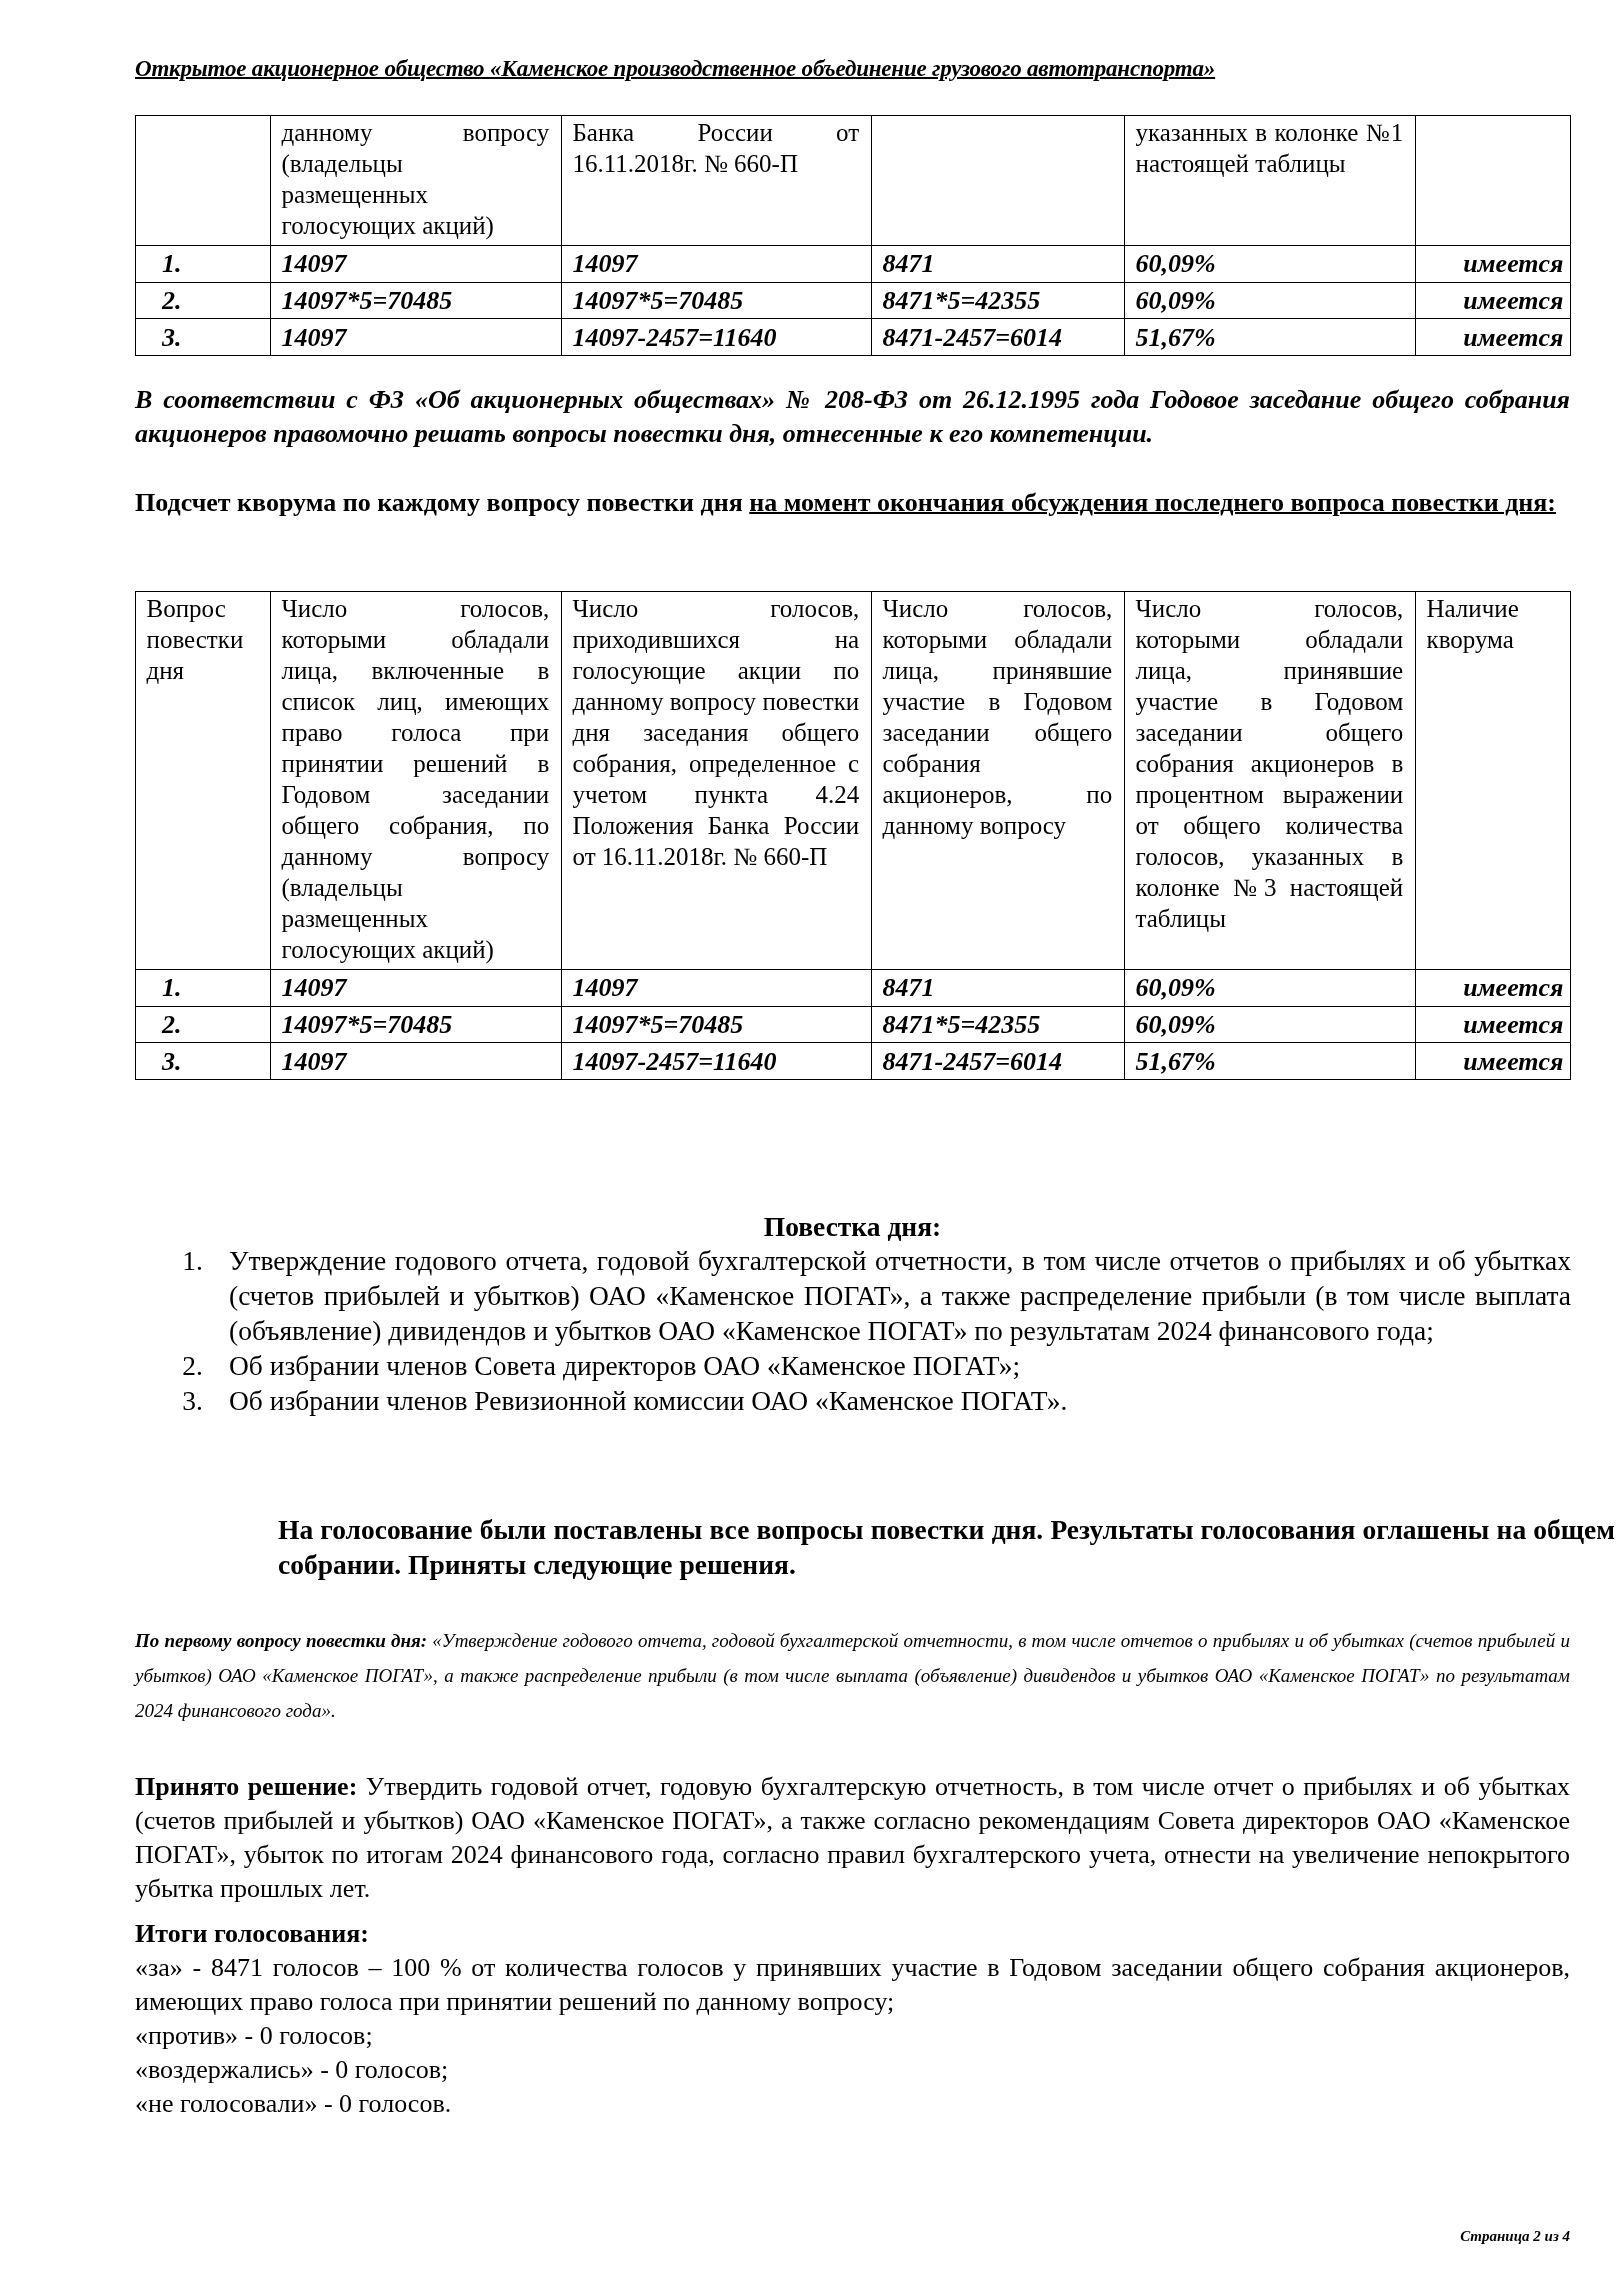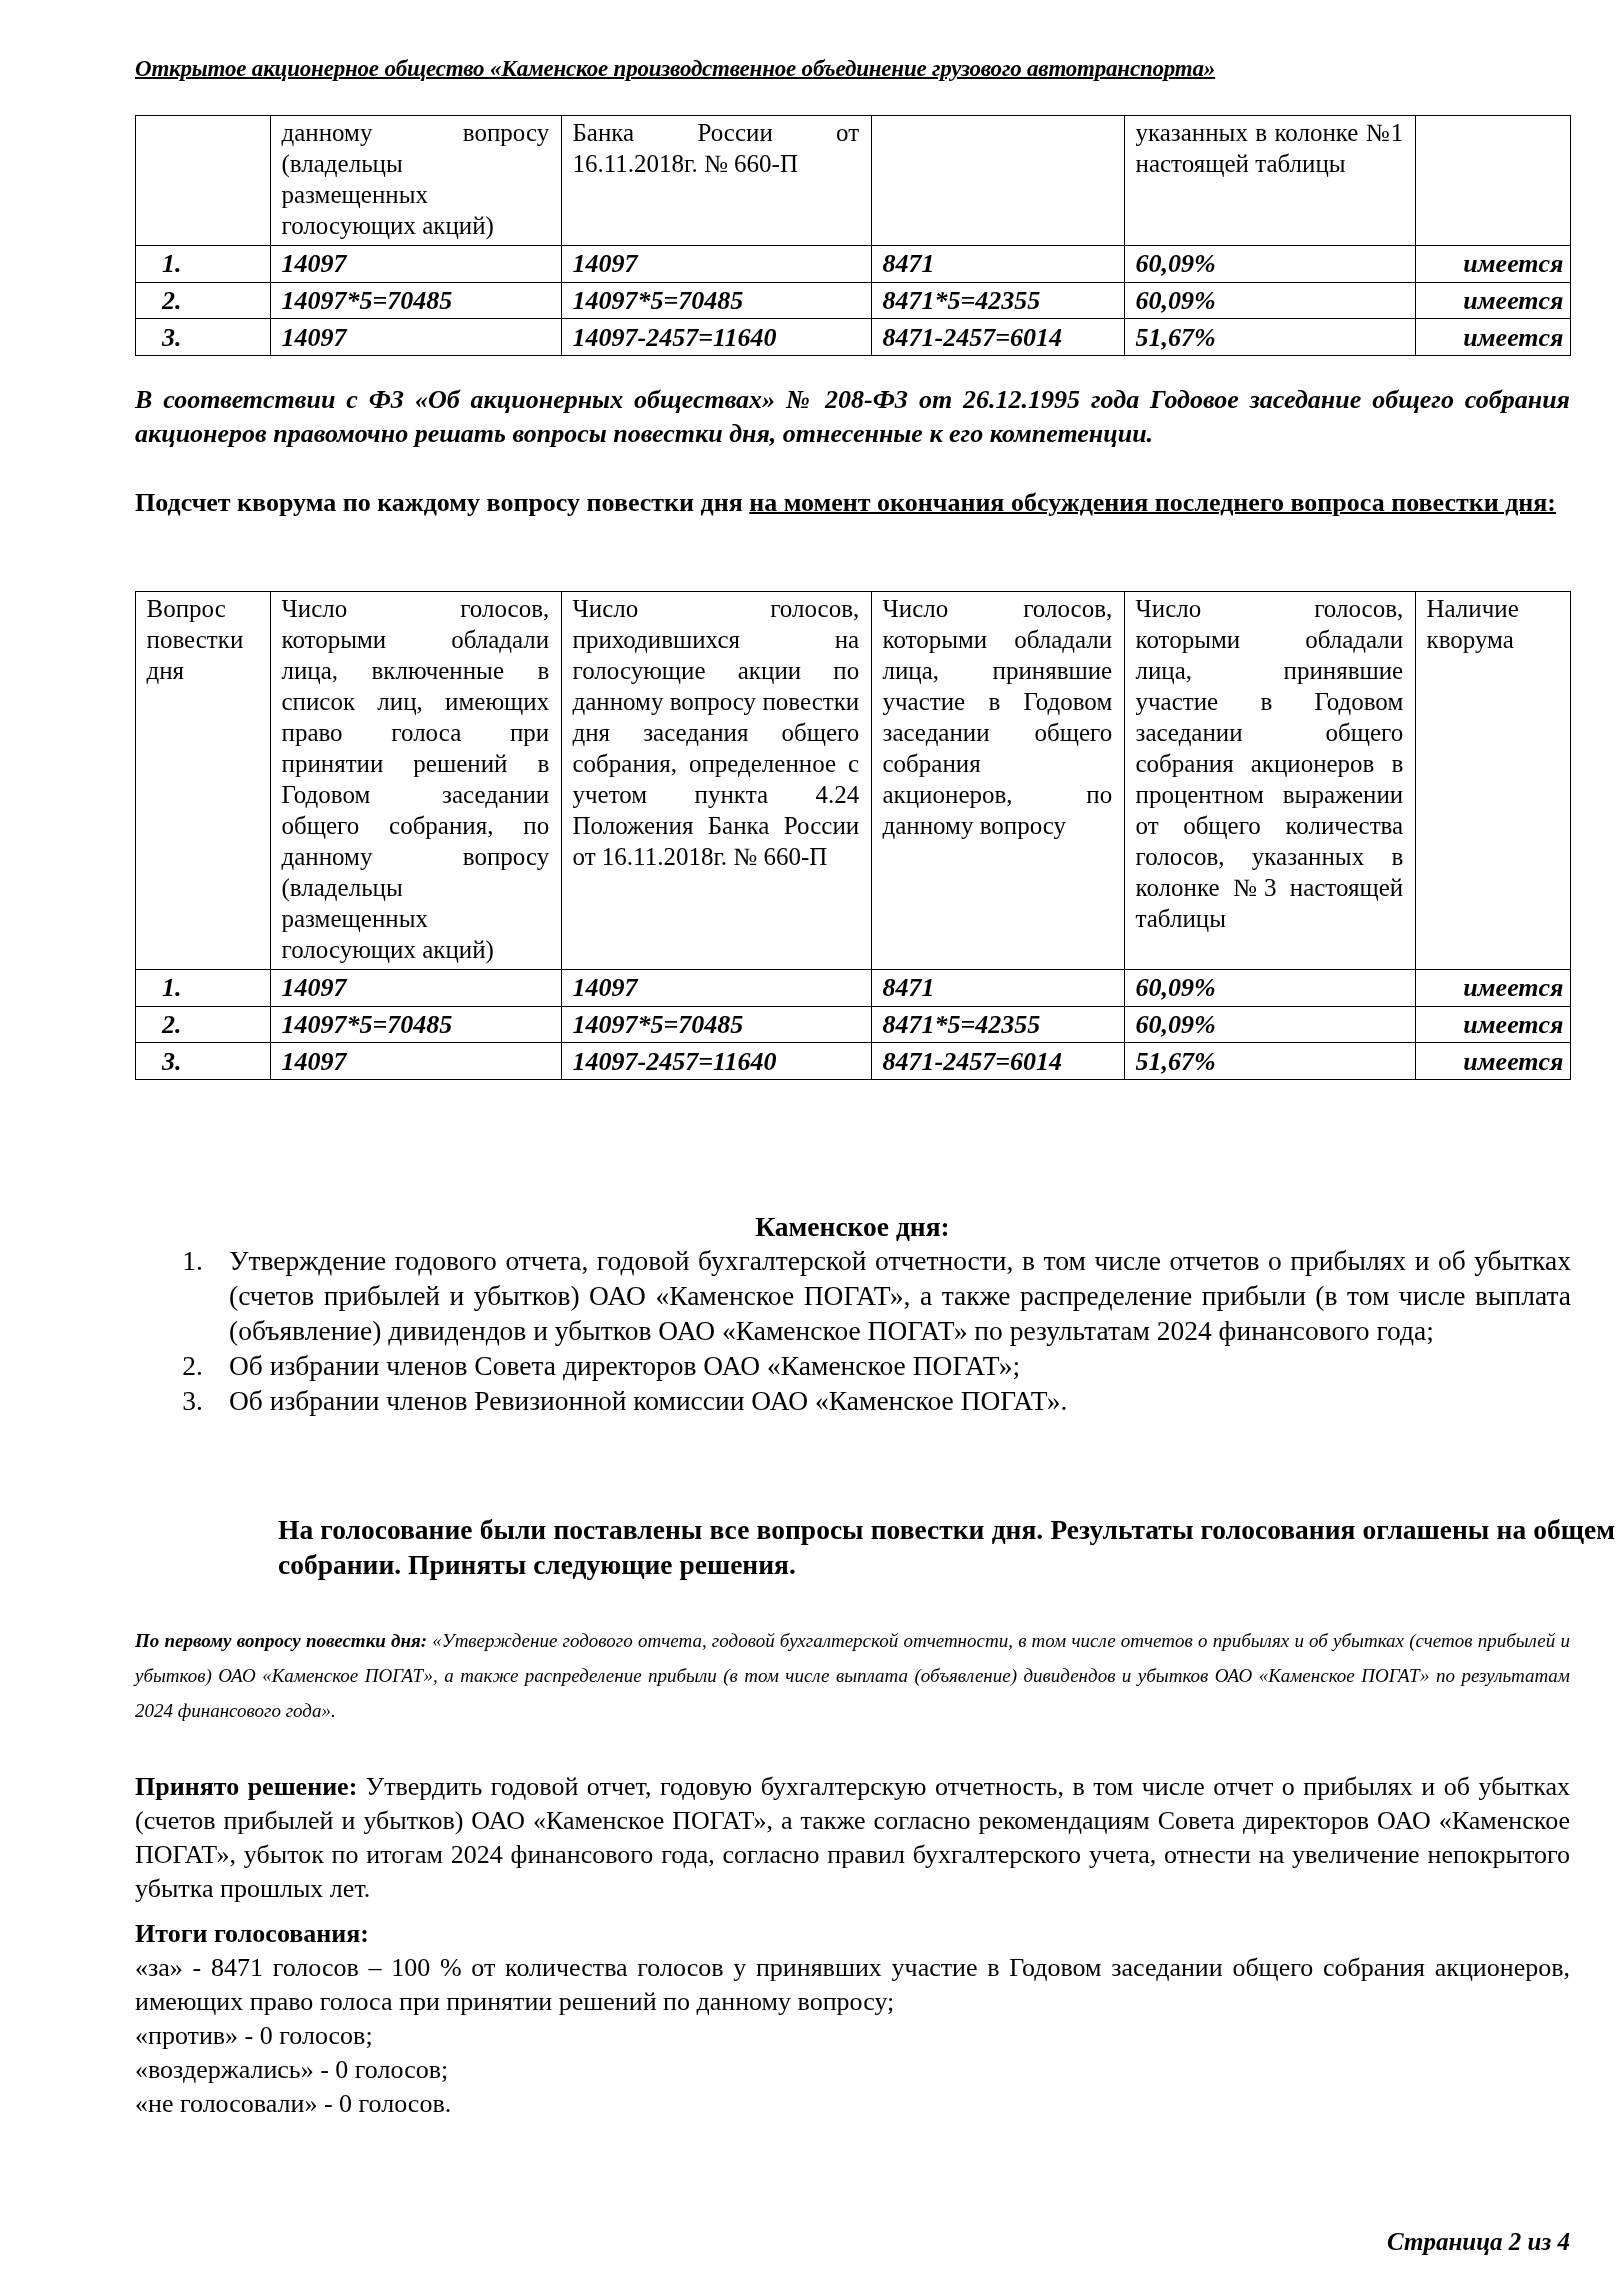--- a/index.html
+++ b/index.html
@@ -59,21 +59,21 @@
     font-size: 27.5px; line-height: 35px; font-weight: bold;
     text-align: justify; text-align-last: left; margin-left: 44px;
   }
   #q1 { top: 1623px; font-size: 19px; line-height: 35px; }
   #q1 .body { font-style: italic; }
   #decision { top: 1770px; }
   #results { top: 1917px; }
   #results div { margin: 0; }
   .footer {
     position: absolute; top: 2228px; right: 53px;
-    font-size: 25px; font-weight: bold; font-style: italic;
+    font-size: 15px; font-weight: bold; font-style: italic;
   }
 </style>
 </head>
 <body>
 
 <div class="header">Открытое акционерное общество «Каменское производственное объединение грузового автотранспорта»</div>
 
 <table class="q" id="t1">
   <colgroup>
     <col style="width:135px">
@@ -163,21 +163,21 @@
     <td class="num">3.</td>
     <td>14097</td>
     <td>14097-2457=11640</td>
     <td>8471-2457=6014</td>
     <td>51,67%</td>
     <td class="quorum">имеется</td>
   </tr>
 </tbody>
   </table>
 
-<div id="agenda-title">Каменское дня:</div>
+<div id="agenda-title">Повестка дня:</div>
 <ol id="agenda-list">
   <li><span class="n">1.</span><span>Утверждение годового отчета, годовой бухгалтерской отчетности, в том числе отчетов о прибылях и об убытках (счетов прибылей и убытков) ОАО «Каменское ПОГАТ», а также распределение прибыли (в том числе выплата (объявление) дивидендов и убытков ОАО «Каменское ПОГАТ» по результатам 2024 финансового года;</span></li>
   <li><span class="n">2.</span><span>Об избрании членов Совета директоров ОАО «Каменское ПОГАТ»;</span></li>
   <li><span class="n">3.</span><span>Об избрании членов Ревизионной комиссии ОАО «Каменское ПОГАТ».</span></li>
 </ol>
 
 <div id="vote-intro">На голосование были поставлены все вопросы повестки дня. Результаты голосования оглашены на общем собрании. Приняты следующие решения.</div>
 
 <div class="para" id="q1">
   <span class="bi">По первому вопросу повестки дня:</span><span class="body"> «Утверждение годового отчета, годовой бухгалтерской отчетности, в том числе отчетов о прибылях и об убытках (счетов прибылей и убытков) ОАО «Каменское ПОГАТ», а также распределение прибыли (в том числе выплата (объявление) дивидендов и убытков ОАО «Каменское ПОГАТ» по результатам 2024 финансового года».</span>

